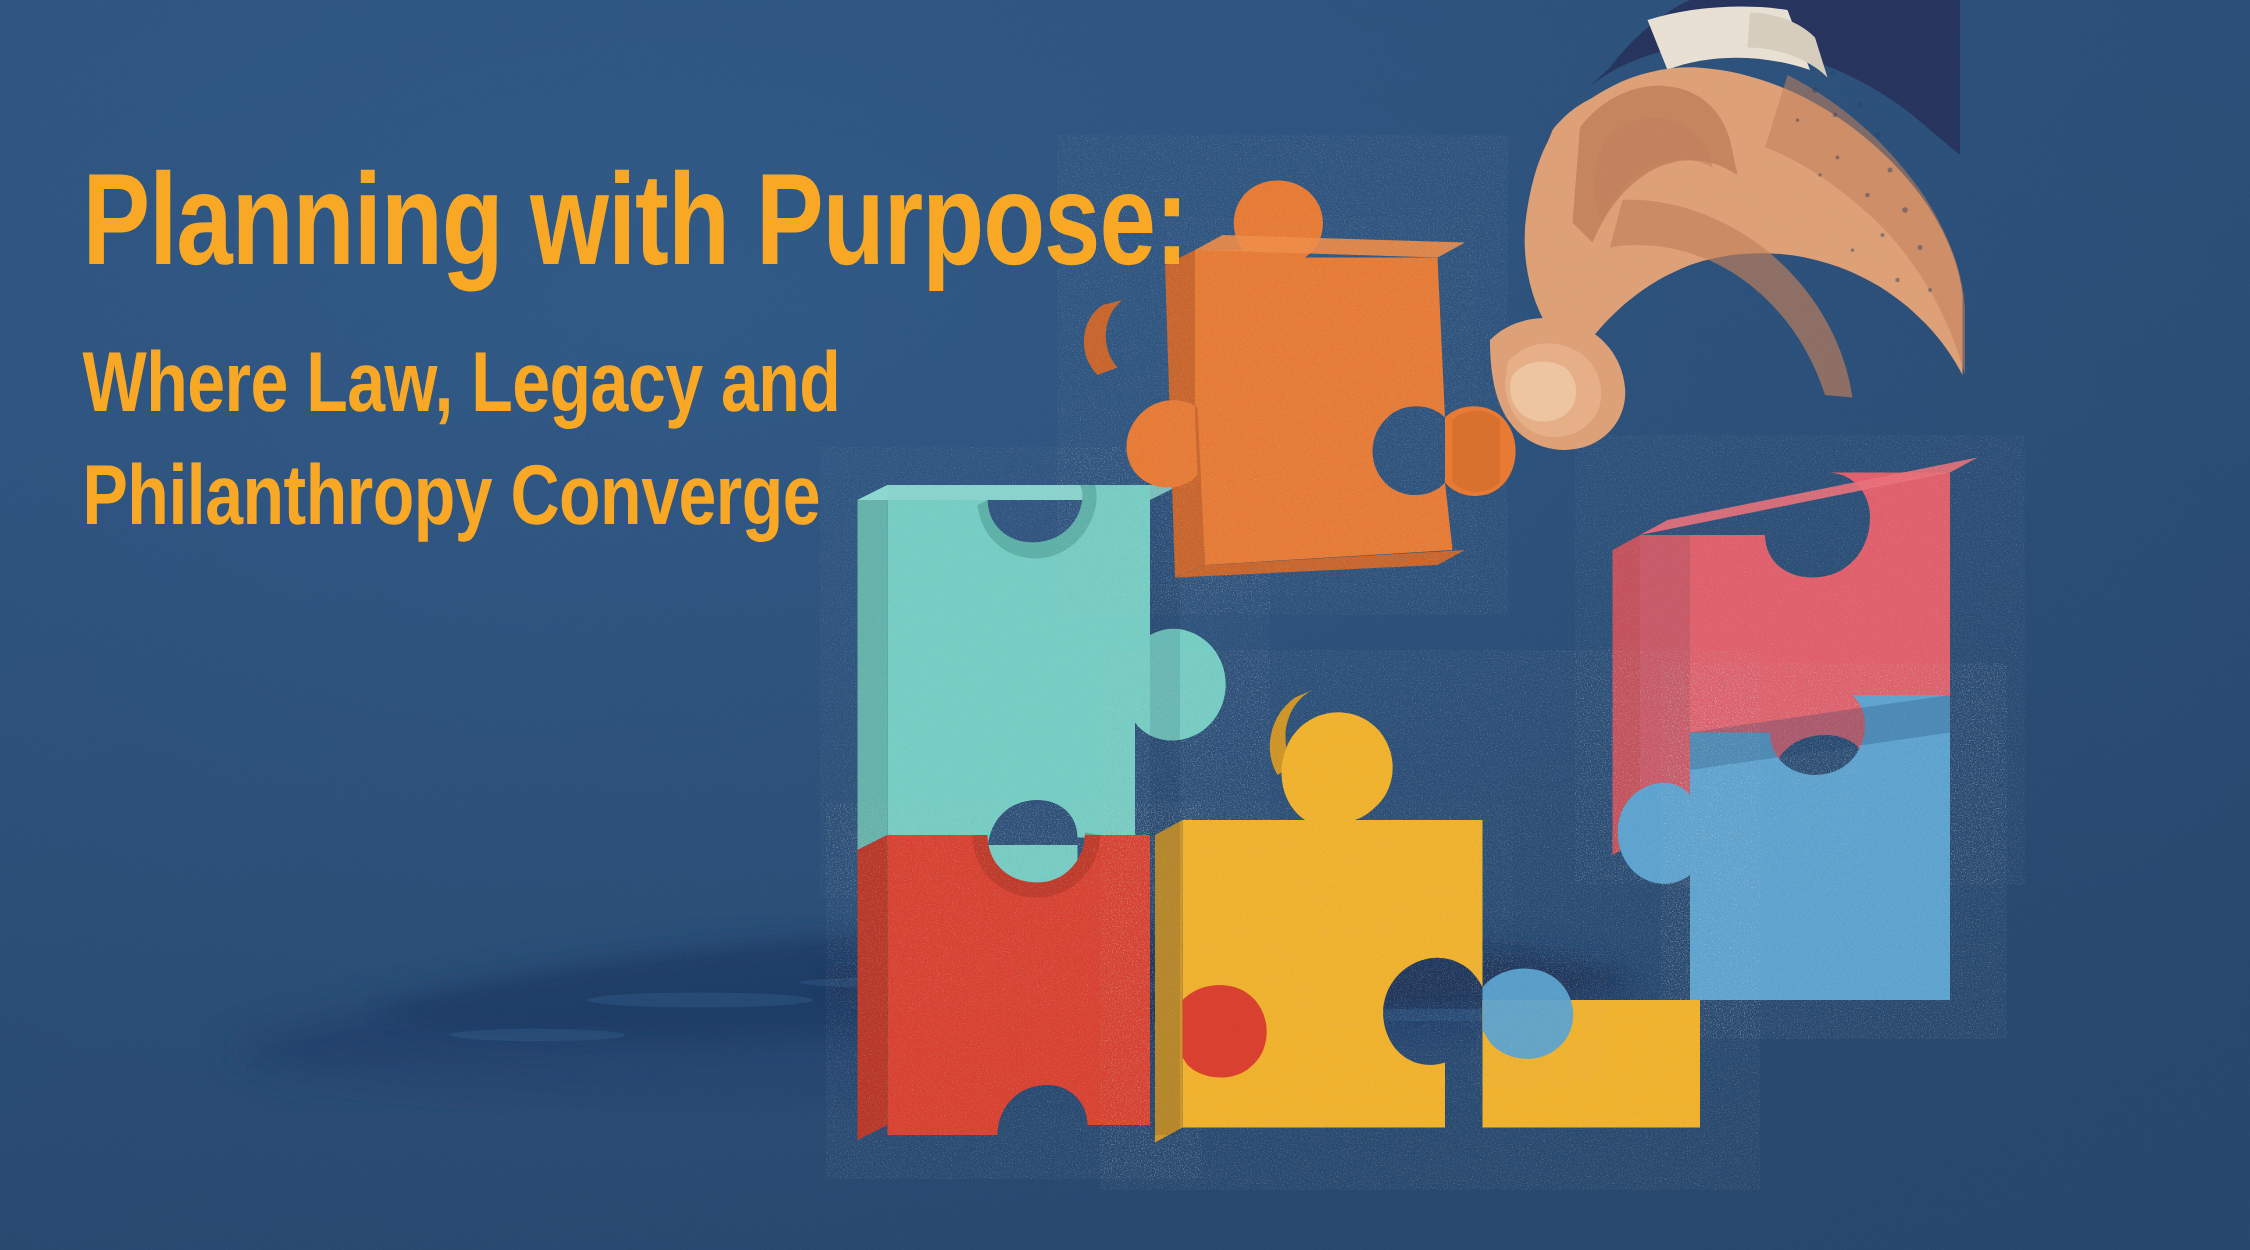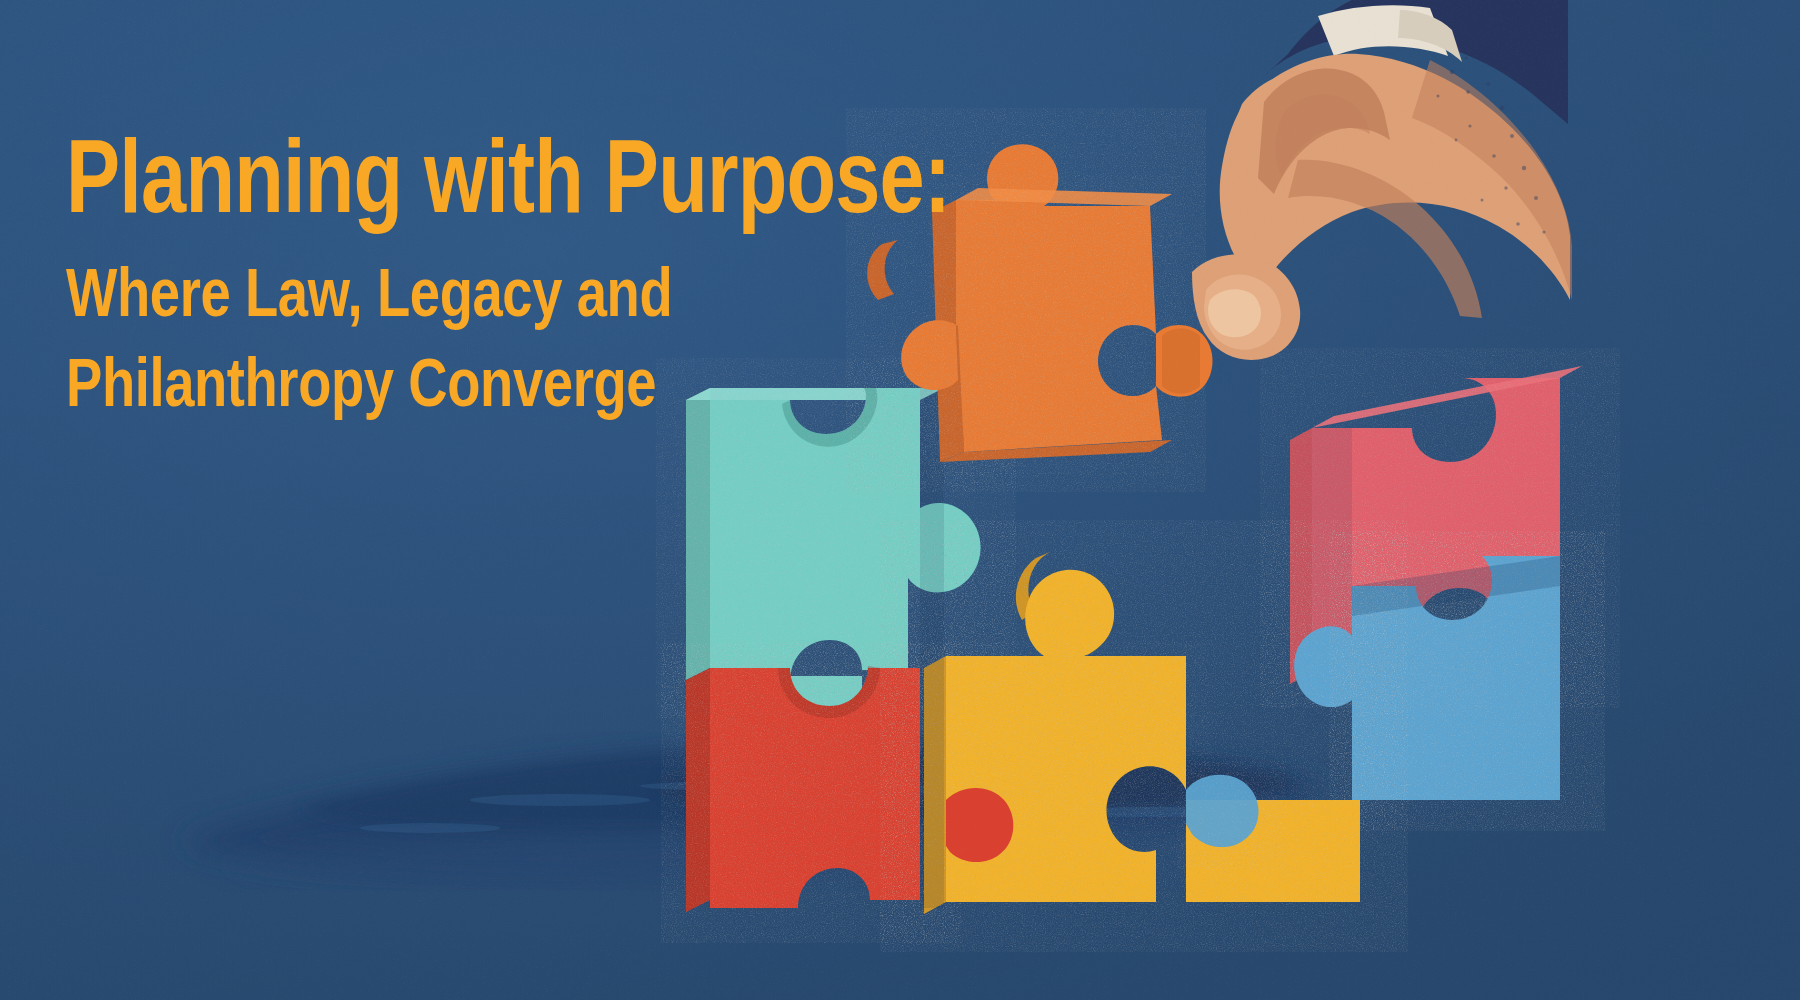--- a/index.html
+++ b/index.html
@@ -35,21 +35,21 @@
     color:#f9a825;
     font-family:"Liberation Sans Narrow","Liberation Sans",sans-serif;
     font-weight:bold;
     font-size:68px;
     line-height:1.32;
     letter-spacing:-0.5px;
     transform:scaleX(0.80);
     transform-origin:left top;
     white-space:nowrap;
   }
-  .subwrap{margin-top:20px;}
+  .subwrap{margin-top:34px;}
 </style>
 </head>
 <body>
 
 <div id="stage">
 
   <svg id="bg" viewBox="0 0 1800 1000" preserveAspectRatio="none">
     <defs>
       <linearGradient id="bgg" x1="0" y1="0" x2="0.35" y2="1">
         <stop offset="0" stop-color="#2e5680"></stop>

